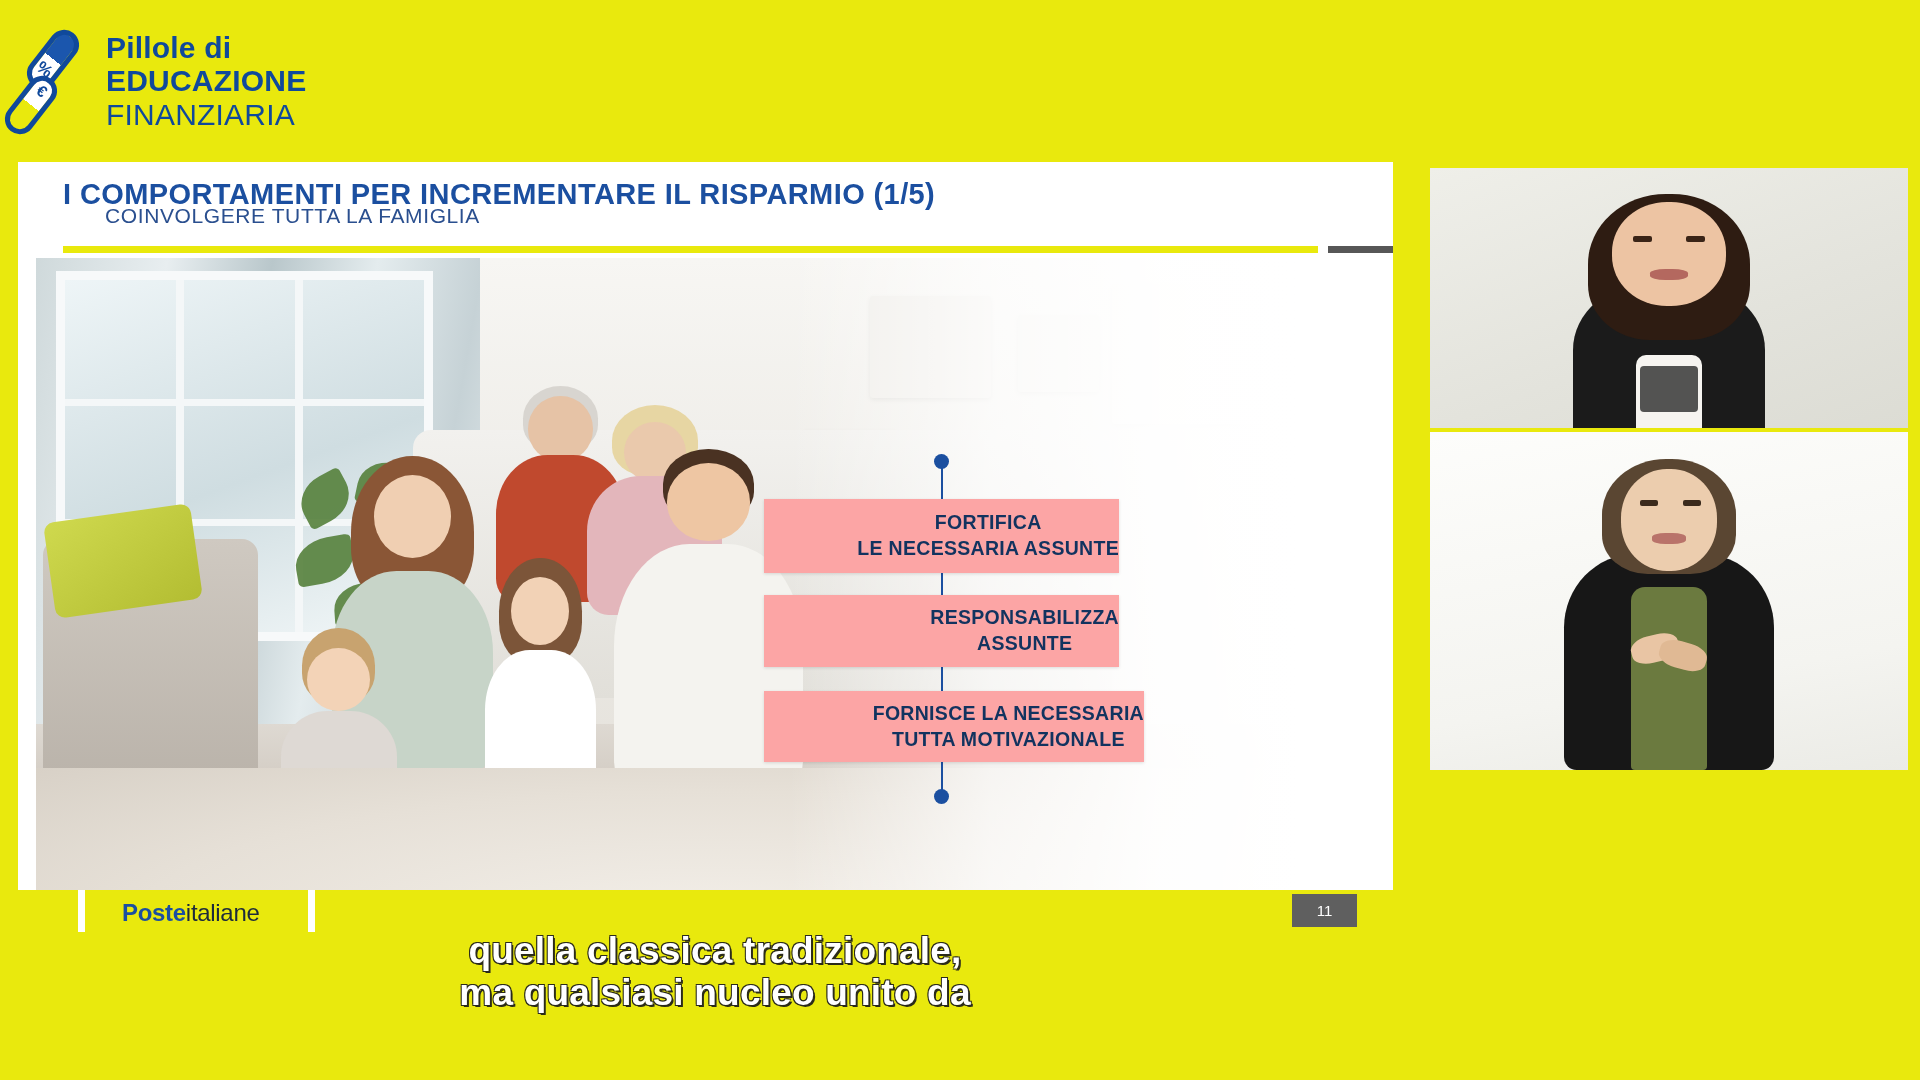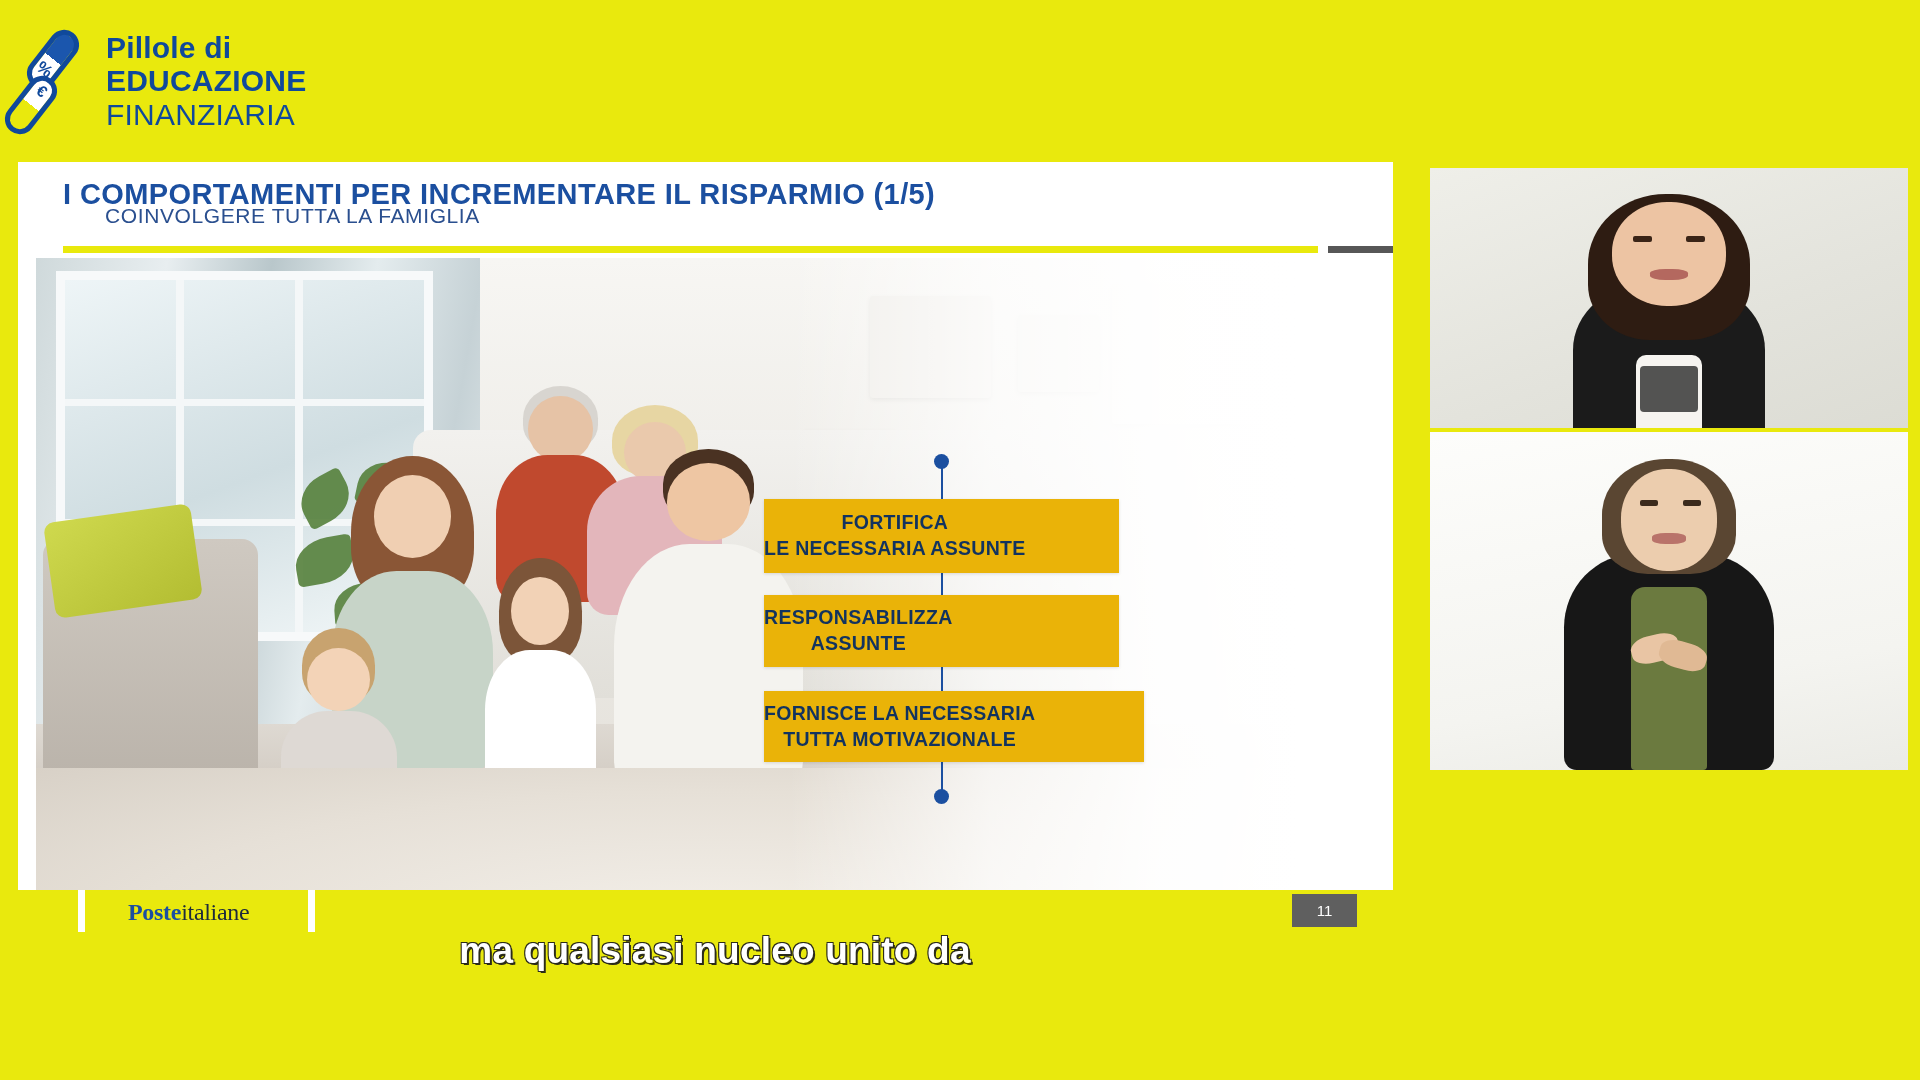--- a/index.html
+++ b/index.html
@@ -124,41 +124,41 @@
   }
 
   
   .connector { position:absolute; left:921px; top:292px; width:5px; height:350px; }
   .conn-line { position:absolute; left:1.5px; top:8px; width:2.5px; height:334px; background:#1b4fa0; }
   .conn-dot  { position:absolute; left:-5px; width:15px; height:15px; border-radius:50%; background:#1b4fa0; }
   .conn-dot.top { top:0; }
   .conn-dot.bot { bottom:0; }
 
   .cbox {
-    position:absolute; background:#eab308;
-    display:flex; align-items:center; justify-content:flex-start;
+    position:absolute; background:#fca5a5;
+    display:flex; align-items:center; justify-content:flex-end;
     text-align:center; color:#12335f; font-weight:bold;
     font-size:19.5px; line-height:1.32; letter-spacing:0.3px;
     box-shadow: 0 1px 3px rgba(0,0,0,.12);
   }
   #box-1 { left:746px; top:337px; width:355px; height:74px; }
   #box-2 { left:746px; top:433px; width:355px; height:72px; }
   #box-3 { left:746px; top:529px; width:380px; height:71px; }
 
   
   .slide-footer {
     position:absolute; left:0; bottom:0; width:100%; height:42px;
     background:#e9e90d;
   }
   .foot-sep { position:absolute; top:0; bottom:0; width:7px; background:#ffffff; }
   .foot-sep.a { left:60px; }
   .foot-sep.b { left:290px; }
   .poste-logo {
-    position:absolute; left:110px; top:9px;
-    font-size:24px; font-weight:bold; letter-spacing:-0.3px;font-family:Liberation Serif, serif;
+    position:absolute; left:104px; top:9px;
+    font-size:24px; font-weight:bold; letter-spacing:-0.3px;
   }
   .poste-a { color:#1b4fa0; }
   .poste-b { color:#1d2b3c; font-weight:400; }
   .page-num {
     position:absolute; right:36px; top:4px;
     width:65px; height:33px; background:#5f5f5f;
     color:#ffffff; font-size:15px;
     display:flex; align-items:center; justify-content:center;
   }
 
@@ -337,14 +337,15 @@
     <div style="position:absolute; left:40%; top:11%; width:20%; height:30%; background:#eccdae; border-radius:48%;"></div>
     <div style="position:absolute; left:44%; top:20%; width:3.6%; height:2%; background:#3b2a1c; border-radius:2px;"></div>
     <div style="position:absolute; left:53%; top:20%; width:3.6%; height:2%; background:#3b2a1c; border-radius:2px;"></div>
     <div style="position:absolute; left:46.5%; top:30%; width:7%; height:3%; background:#b9736a; border-radius:40%;"></div>
     <div style="position:absolute; left:42%; top:60%; width:10%; height:8%; background:#e9c5a4; border-radius:40%; transform:rotate(-14deg);"></div>
     <div style="position:absolute; left:48%; top:62%; width:10%; height:8%; background:#e0b994; border-radius:40%; transform:rotate(16deg);"></div>
   </div>
 </div>
 
 <div class="caption">
+  <span class="caption-line">quella classica tradizionale,</span>
   <span class="caption-line">ma qualsiasi nucleo unito da</span>
 </div>
 
 </body></html>

